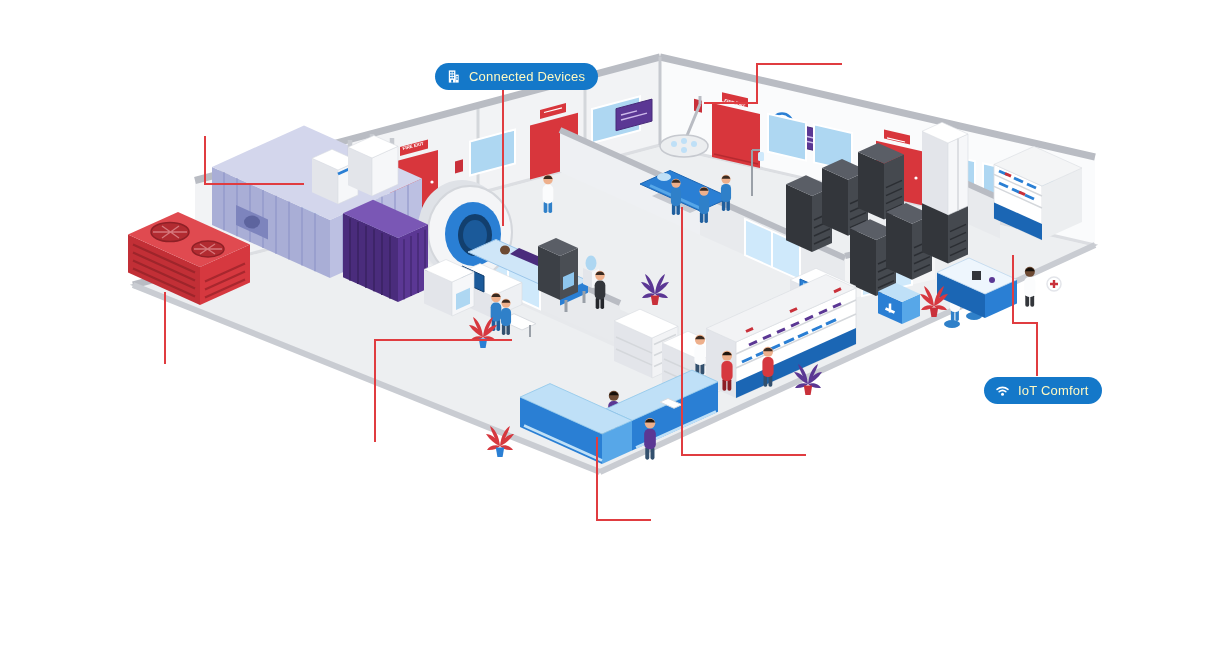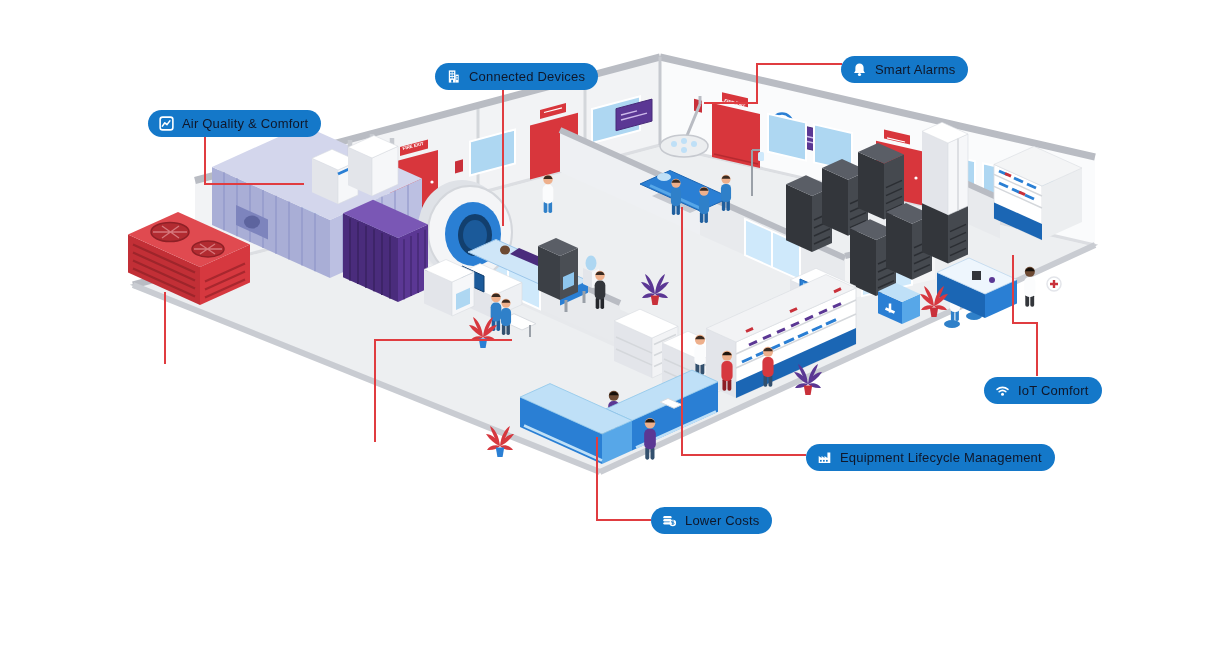--- a/index.html
+++ b/index.html
@@ -1,20 +1,20 @@
 <!DOCTYPE html>
 <html><head>
 <meta charset="utf-8">
 <style>
   html,body{margin:0;padding:0;background:#fff;}
   #page{position:relative;width:1224px;height:659px;background:#ffffff;overflow:hidden;
         font-family:"Liberation Sans",sans-serif;}
   #scene{position:absolute;left:0;top:0;}
   .callout{position:absolute;display:flex;align-items:center;gap:8px;height:27px;
-           background:#1478c9;color:#0f172a;padding:0 13px 0 11px;border-radius:14px;
+           background:#1478c9;color:#fef9c3;padding:0 13px 0 11px;border-radius:14px;
            font-size:13px;letter-spacing:.2px;white-space:nowrap;z-index:5;}
   .callout svg{flex:none;display:block;}
   
   .wcap{stroke:#b9bcc3;stroke-width:7;fill:none;}
   .icap{stroke:#b9bcc3;stroke-width:6;fill:none;}
   .lcap{stroke:#c9ccd2;stroke-width:6;fill:none;}
   .red{fill:#d8363c;}
   .alarm{fill:#c9303a;}
   .glass{fill:#aed7f2;stroke:#ffffff;stroke-width:2;}
   .glass2{fill:#cfe9fb;stroke:#ffffff;stroke-width:2;}
@@ -385,79 +385,44 @@
     <path class="conn" d="M503 90L503 226"></path>
     <path class="conn" d="M842 64L757 64L757 103L704 103"></path>
     <path class="conn" d="M165 292L165 364"></path>
     <path class="conn" d="M512 340L375 340L375 442"></path>
     <path class="conn" d="M597 437L597 520L651 520"></path>
     <path class="conn" d="M682 207L682 455L806 455"></path>
     <path class="conn" d="M1013 255L1013 323L1037 323L1037 376"></path>
   </g>
 </svg>
 
-<div class="callout" style="left:148px;top:110px">
-  <svg width="15" height="15" viewBox="0 0 16 16">
-    <rect x="1.2" y="1.2" width="13.6" height="13.6" rx="2.6" fill="none" stroke="#fff" stroke-width="1.7"></rect>
-    <path d="M3.6 10.8l2.6-3.5 2.3 1.9 3.1-4" fill="none" stroke="#fff" stroke-width="1.7" stroke-linecap="round" stroke-linejoin="round"></path>
-  </svg>
-  <span>Air Quality &amp; Comfort</span>
-</div>
 
 <div class="callout" style="left:435px;top:63px">
   <svg width="15" height="15" viewBox="0 0 16 16">
     <path d="M3 1.5h7v13H3z" fill="#fff"></path>
         <path d="M10 6h3.5v8.5H10z" fill="#fff"></path>
     <g fill="#1478c9">
       <rect x="4.4" y="3" width="1.7" height="1.7"></rect>
           <rect x="6.9" y="3" width="1.7" height="1.7"></rect>
       <rect x="4.4" y="5.7" width="1.7" height="1.7"></rect>
           <rect x="6.9" y="5.7" width="1.7" height="1.7"></rect>
       <rect x="4.4" y="8.4" width="1.7" height="1.7"></rect>
           <rect x="6.9" y="8.4" width="1.7" height="1.7"></rect>
       <rect x="5.6" y="11.6" width="1.9" height="2.9"></rect>
       <rect x="11" y="7.5" width="1.6" height="1.5"></rect>
           <rect x="11" y="10" width="1.6" height="1.5"></rect>
     </g>
   </svg>
   <span>Connected Devices</span>
 </div>
 
-<div class="callout" style="left:841px;top:56px">
-  <svg width="15" height="15" viewBox="0 0 16 16">
-    <path d="M8 1.6c-2.6 0-4.4 1.9-4.4 4.6v3.2L2.2 11.6h11.6L12.4 9.4V6.2c0-2.7-1.8-4.6-4.4-4.6z" fill="#fff"></path>
-    <circle cx="8" cy="13.3" r="1.7" fill="#fff"></circle>
-  </svg>
-  <span>Smart Alarms</span>
-</div>
-
-
-
-<div class="callout" style="left:651px;top:507px">
-  <svg width="15" height="15" viewBox="0 0 16 16">
-    <g fill="#fff">
-      <rect x="1.4" y="3.2" width="8.8" height="2.5" rx="1.25"></rect>
-      <rect x="1.4" y="6.5" width="8.8" height="2.5" rx="1.25"></rect>
-      <rect x="1.4" y="9.8" width="8.8" height="2.5" rx="1.25"></rect>
-      <circle cx="11.5" cy="10.7" r="3.5"></circle>
-    </g>
-    <path d="M11.5 8.8v3.8M10.2 11.9h1.9a.85.85 0 0 0 0-1.7h-1.2a.85.85 0 0 1 0-1.7h1.9" stroke="#1478c9" stroke-width=".9" fill="none"></path>
-  </svg>
-  <span>Lower Costs</span>
-</div>
-
-<div class="callout" style="left:806px;top:444px">
-  <svg width="15" height="15" viewBox="0 0 16 16">
-    <path d="M1.8 13.8V6.4l3.1 2.1V6.4L8 8.5V6.4l3.1 2.1V2.6h3.1v11.2z" fill="#fff"></path>
-    <rect x="3.2" y="10.6" width="1.8" height="1.8" fill="#1478c9"></rect>
-    <rect x="6.4" y="10.6" width="1.8" height="1.8" fill="#1478c9"></rect>
-    <rect x="9.6" y="10.6" width="1.8" height="1.8" fill="#1478c9"></rect>
-  </svg>
-  <span>Equipment Lifecycle Management</span>
-</div>
+
+
+
+
 
 <div class="callout" style="left:984px;top:377px">
   <svg width="15" height="15" viewBox="0 0 16 16">
     <path d="M2.2 6.8a9 9 0 0 1 11.6 0 M4.5 9.3a5.6 5.6 0 0 1 7 0" fill="none" stroke="#fff" stroke-width="1.7" stroke-linecap="round"></path>
     <circle cx="8" cy="11.9" r="1.6" fill="#fff"></circle>
   </svg>
   <span>IoT Comfort</span>
 </div>
 
 </div>

